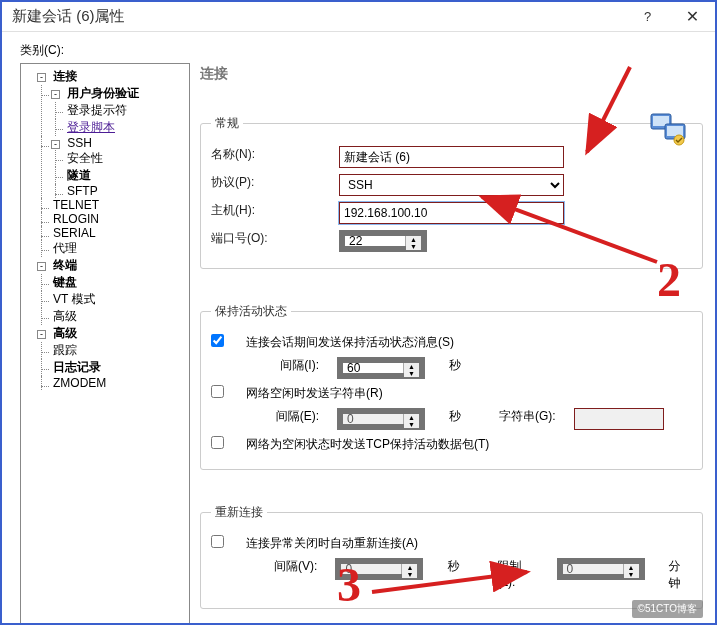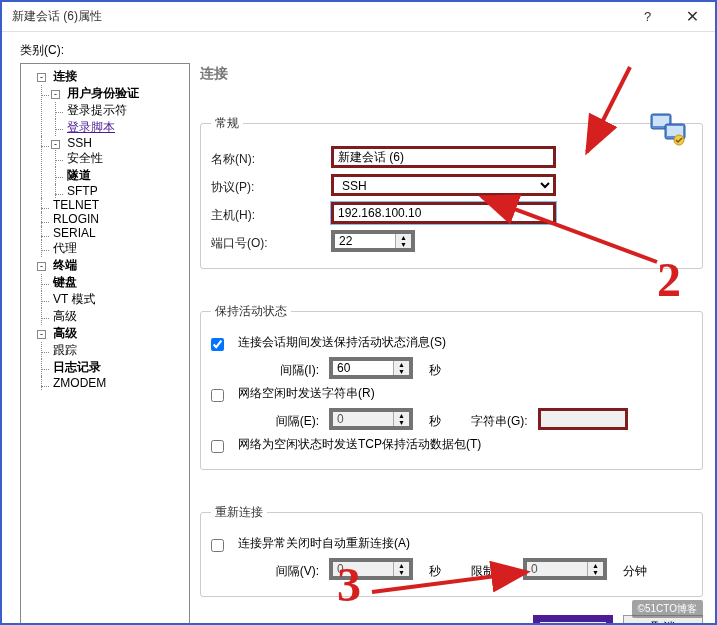--- a/index.html
+++ b/index.html
@@ -14,21 +14,21 @@
       overflow: hidden;
     }
     .titlebar {
       height: 30px;
       background: #fff;
       display: flex;
       align-items: center;
       border-bottom: 1px solid #e0e0e0;
       padding: 0 0 0 10px;
     }
-    .titlebar-title { flex: 1; font-size: 12px; color: #333; }
+    .titlebar-title { flex: 1; font-size: 15px; color: #333; }
     .titlebar-btn {
       width: 45px;
       height: 30px;
       display: flex;
       align-items: center;
       justify-content: center;
       color: #333;
       font-size: 13px;
     }
     .titlebar-btn.close { font-size: 16px; }
@@ -75,38 +75,38 @@
     .sec-title { color: #777; font-size: 14px; padding: 2px 0 8px 0; font-weight: bold; }
     fieldset {
       border: 1px solid #ccc;
       border-radius: 3px;
       padding: 8px 10px 10px 10px;
       margin-bottom: 10px;
       position: relative;
       margin-top: 24px;
     }
     legend { font-size: 12px; padding: 0 4px; color: #333; }
-    .row { display: flex; align-items: flex-end; margin: 6px 0; gap: 10px; }
+    .row { display: flex; align-items: flex-start; margin: 6px 0; gap: 18px; }
     .lbl { width: 110px; color: #222; }
     .lbl-narrow { width: 70px; text-align: right; margin-left: 20px; }
     input[type=text].txt, select.sel {
       height: 22px;
-      border: 3px solid #7f1d1d;
+      border: 1px solid #7f1d1d;
       padding: 1px 4px;
       font-size: 12px;
       background: #fff;
       font-family: inherit;
     }
     .txt-wide { width: 225px; }
     .sel-wide { width: 225px; background: #eee; }
     .txt-focus { border: 1px solid #2a7de1; outline: 1px solid #8ab8ef; }
     .spinner {
       display: inline-flex;
       align-items: stretch;
-      border: 4px solid #737373;
+      border: 6px solid #737373;
       height: 22px;
       background: #fff;
     }
     .spinner.disabled { background: #f0f0f0; color: #888; }
     .spinner .spval { width: 60px; border: none; padding: 1px 4px; font-size: 12px; background: transparent; font-family: inherit; }
     .spinner .spbtns { display: flex; flex-direction: column; border-left: 1px solid #aaa; }
     .spinner .sb { width: 15px; height: 10px; font-size: 7px; display:flex; align-items:center; justify-content:center; background:#efefef; border:none; }
     .chk { margin-right: 4px; position: relative; }
     .chk-lbl { cursor: default; }
     .indent { margin-left: 18px; }

